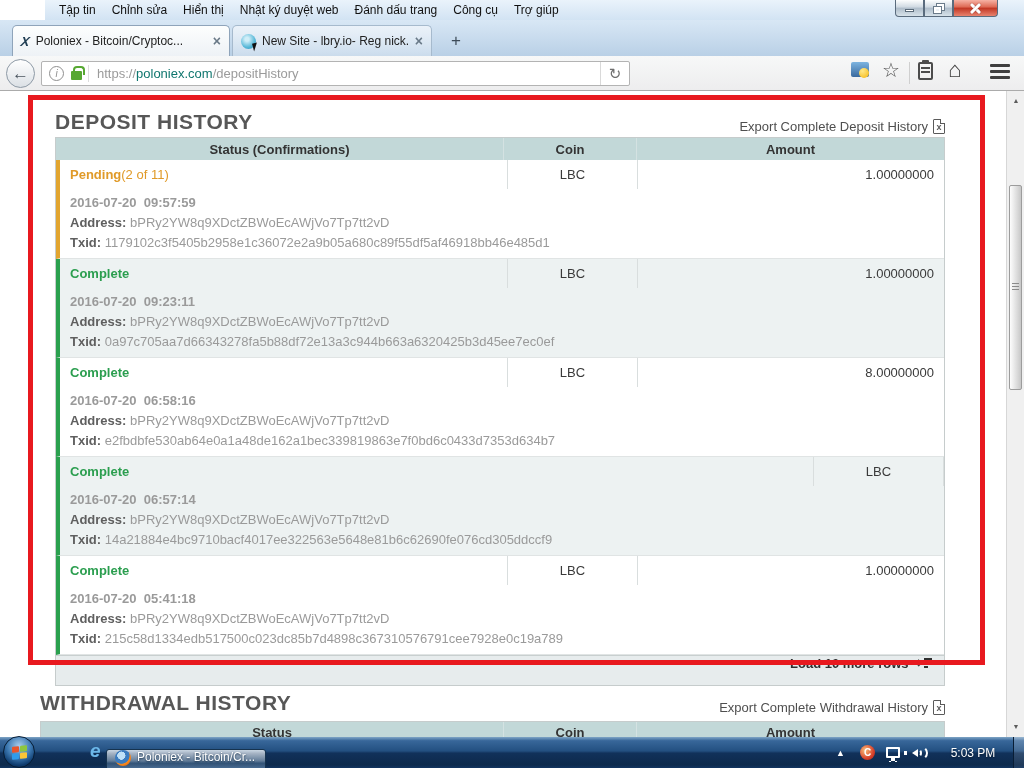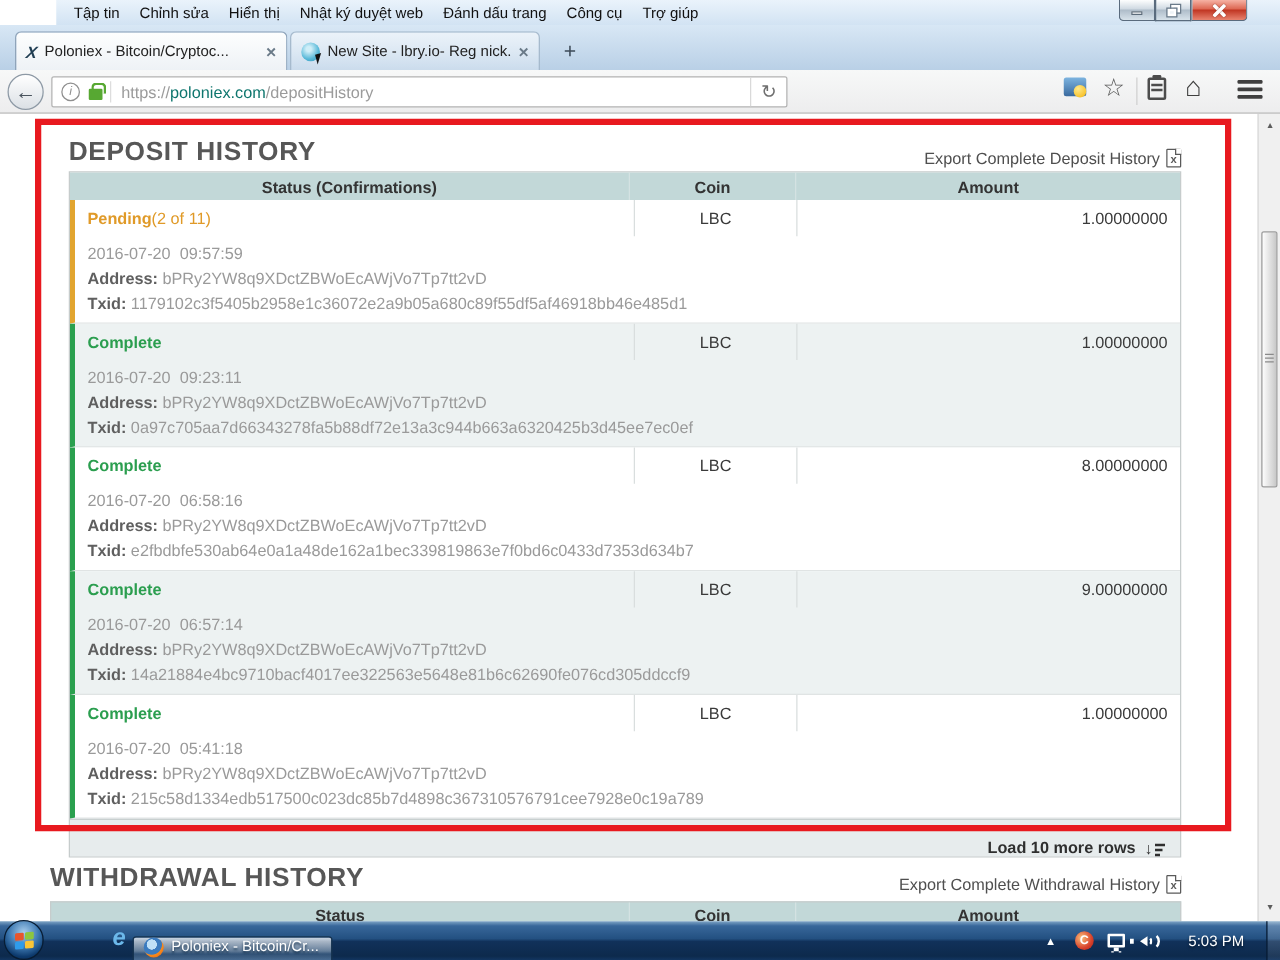--- a/index.html
+++ b/index.html
@@ -111,25 +111,25 @@
   .row-top { display:flex; height:29px; font-size:13px; }
   .cell { display:flex; align-items:center; }
   .cell-status { flex:1; padding-left:10px; border-right:1px solid #d9dede; }
   .cell-coin { width:130px; flex:none; justify-content:center; border-right:1px solid #d9dede; color:#3a3a3a; }
   .cell-amount { width:306px; flex:none; justify-content:flex-end; padding-right:10px; color:#3a3a3a; }
   .status-txt { font-weight:bold; }
   .pending .status-txt, .pending .conf-txt { color:#e09a28; }
   .complete .status-txt { color:#2b9e4f; }
   .conf-txt { margin-left:0; }
   .detail { font-size:13px; color:#9a9a9a; padding:0 10px 0 10px; line-height:20px; }
-  .detail.dt { white-space:pre; padding-top:4px; }
+  .detail.dt { white-space:pre; padding-top:4px;font-weight:bold; }
   .detail b { color:#5f5f5f; }
   .row { padding-bottom:5px; }
 
-  .tfoot { display:flex; justify-content:flex-end; align-items:flex-end; gap:7px; height:30px;
+  .tfoot { display:flex; justify-content:flex-end; align-items:flex-start; gap:7px; height:30px;
     background:#e7eced; border-top:1px solid #c8cfcf; font-size:13px; color:#2f2f2f; font-weight:bold; padding-right:12px; }
   .loadmore-ico { display:flex; align-items:flex-end; gap:2px; }
   .loadmore-ico .arr { font-size:13px; color:#2f2f2f; line-height:12px; font-weight:bold; }
   .loadmore-ico .bars i { display:block; height:2px; background:#2f2f2f; margin-top:2px; }
   .loadmore-ico .bars i:nth-child(1){ width:8px; } .loadmore-ico .bars i:nth-child(2){ width:6px; } .loadmore-ico .bars i:nth-child(3){ width:4px; }
 
   #withdrawal { position:absolute; left:40px; top:600px; width:905px; }
   #withdrawal .sec-head { margin-bottom:6px; }
   #withdrawal .thead { border:1px solid #c6cccc; }
 
@@ -303,21 +303,20 @@
           <div class="detail"><b>Address:</b> <span>bPRy2YW8q9XDctZBWoEcAWjVo7Tp7tt2vD</span></div>
           <div class="detail"><b>Txid:</b> <span>e2fbdbfe530ab64e0a1a48de162a1bec339819863e7f0bd6c0433d7353d634b7</span></div>
         </div>
 
         <div class="row complete alt">
           <div class="row-top">
             <div class="cell cell-status">
                 <span class="status-txt">Complete</span>
               </div>
             <div class="cell cell-coin">LBC</div>
-            <div class="cell cell-amount">9.00000000</div>
           </div>
           <div class="detail dt">2016-07-20  06:57:14</div>
           <div class="detail"><b>Address:</b> <span>bPRy2YW8q9XDctZBWoEcAWjVo7Tp7tt2vD</span></div>
           <div class="detail"><b>Txid:</b> <span>14a21884e4bc9710bacf4017ee322563e5648e81b6c62690fe076cd305ddccf9</span></div>
         </div>
 
         <div class="row complete">
           <div class="row-top">
             <div class="cell cell-status">
                 <span class="status-txt">Complete</span>

